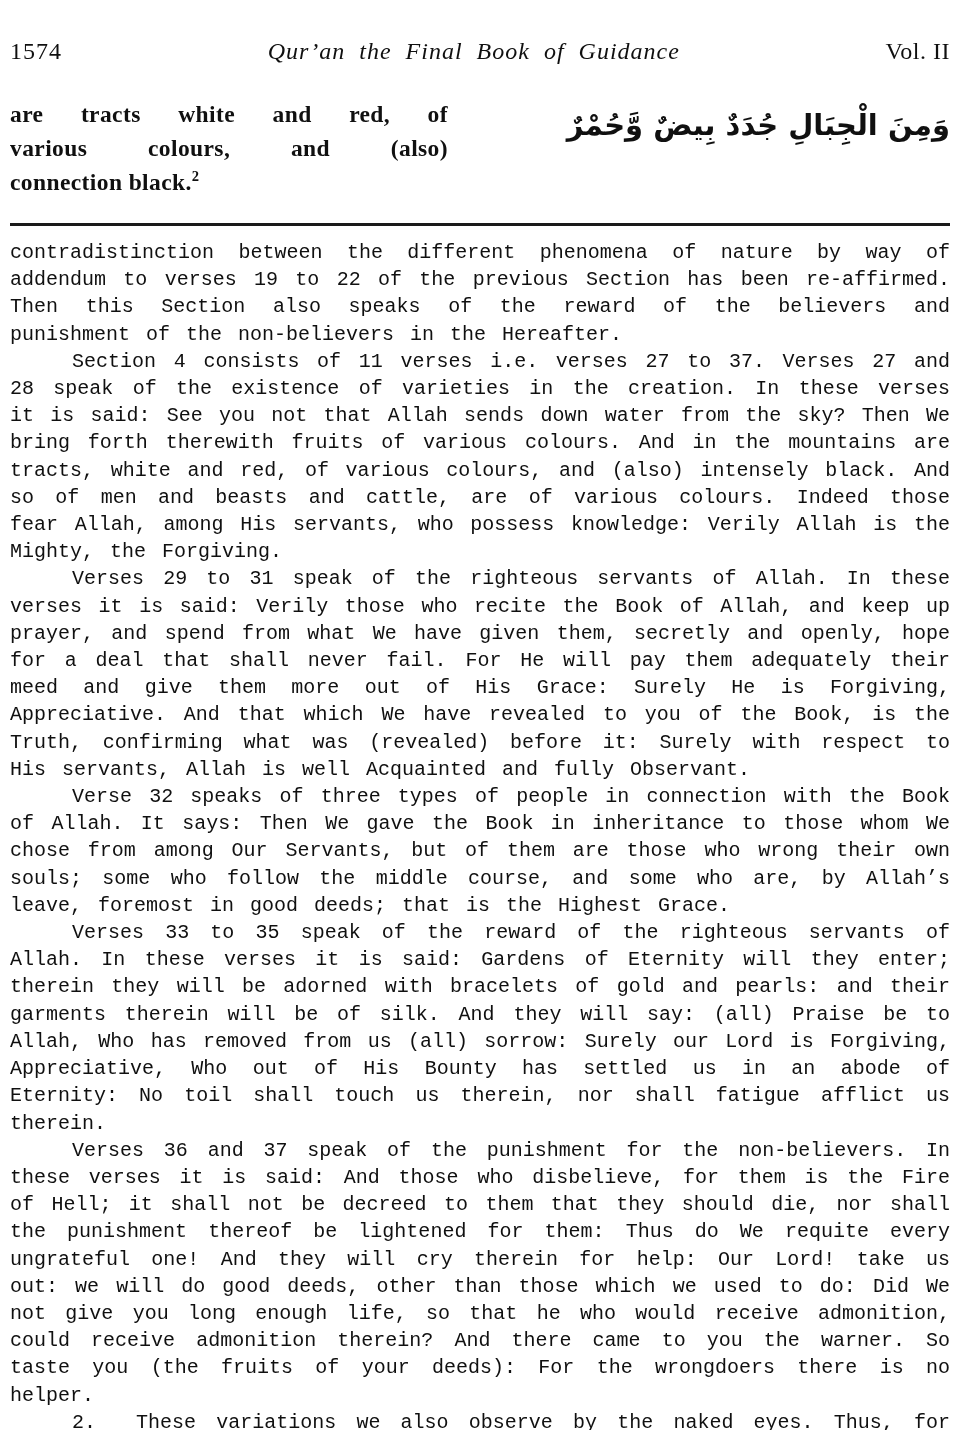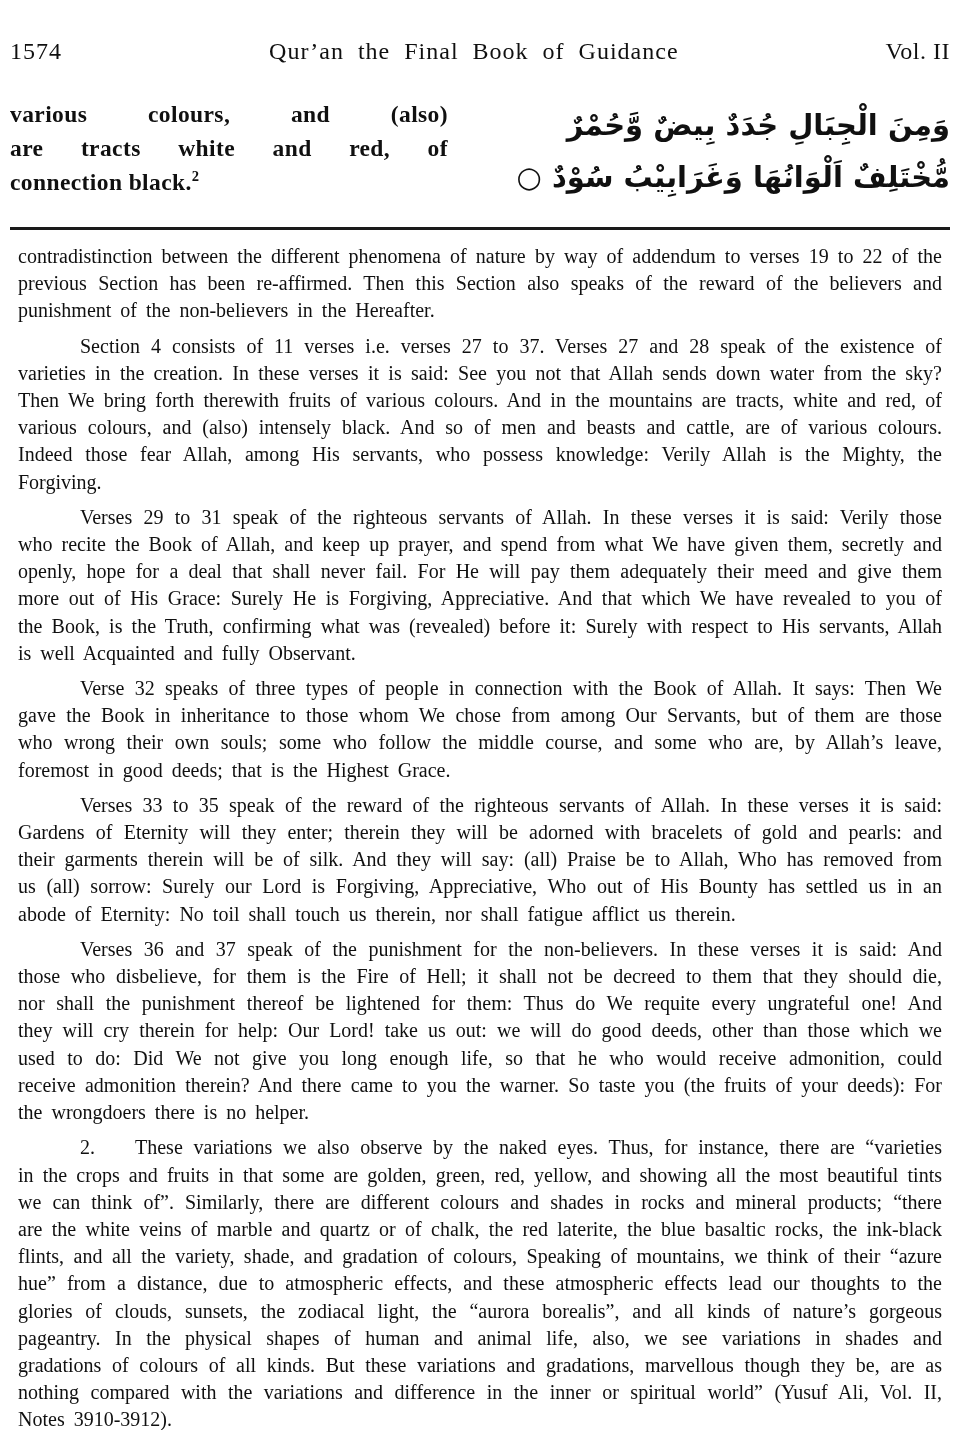--- a/index.html
+++ b/index.html
@@ -17,21 +17,21 @@
     }
     
     .hdr {
       display: flex;
       justify-content: space-between;
       align-items: baseline;
       font-size: 24px;
       padding-top: 2px;
     }
     .hdr .pgnum { letter-spacing: 1px; text-align: center; }
-    .hdr .title { word-spacing: 7px; letter-spacing: 1px; }
+    .hdr .title { font-style: italic; word-spacing: 7px; letter-spacing: 1px; }
     .hdr .vol   { letter-spacing: 0.5px; margin-top: 32px; }
     
     .verse-row {
       display: flex;
       justify-content: space-between;
       align-items: flex-start;
       margin-top: 32px;
     }
     .trans {
       width: 438px;
@@ -59,43 +59,42 @@
       margin: 24px 0 0 0;
     }
     
     .bodytext {
       margin-top: 13px;
       font-size: 20px;
       line-height: 27.2px;
       text-align: justify;
       word-spacing: 4px;
     }
-    .bodytext p { margin: 8px; }
+    .bodytext p { margin: 0; font-family: Liberation Mono, monospace; }
     .bodytext p.ind { text-indent: 62px; }
   </style>
 </head>
 <body>
 
 <div class="page">
 
   <div class="hdr">
     <span class="pgnum">1574</span>
     <span class="title">Qur’an the Final Book of Guidance</span>
     <span class="vol">Vol. II</span>
   </div>
 
   <div class="verse-row">
     <div class="trans">
+      <div class="jl">are tracts white and red, of</div>
       <div class="jl">various colours, and (also)</div>
-      <div class="jl">are tracts white and red, of</div>
       <div><span>connection black.</span><sup>2</sup></div>
     </div>
     <div class="arabic">
       <div>وَمِنَ الْجِبَالِ جُدَدٌ بِيضٌ وَّحُمْرٌ</div>
-      <div>مُّخْتَلِفٌ اَلْوَانُهَا وَغَرَابِيْبُ سُوْدٌ ○</div>
     </div>
   </div>
 
   <hr class="divider">
 
   <div class="bodytext">
     <p>contradistinction between the different phenomena of nature by way of addendum to verses 19 to 22 of the previous Section has been re-affirmed. Then this Section also speaks of the reward of the believers and punishment of the non-believers in the Hereafter.</p>
     <p class="ind">Section 4 consists of 11 verses i.e. verses 27 to 37. Verses 27 and 28 speak of the existence of varieties in the creation. In these verses it is said: See you not that Allah sends down water from the sky? Then We bring forth therewith fruits of various colours. And in the mountains are tracts, white and red, of various colours, and (also) intensely black. And so of men and beasts and cattle, are of various colours. Indeed those fear Allah, among His servants, who possess knowledge: Verily Allah is the Mighty, the Forgiving.</p>
     <p class="ind">Verses 29 to 31 speak of the righteous servants of Allah. In these verses it is said: Verily those who recite the Book of Allah, and keep up prayer, and spend from what We have given them, secretly and openly, hope for a deal that shall never fail. For He will pay them adequately their meed and give them more out of His Grace: Surely He is Forgiving, Appreciative. And that which We have revealed to you of the Book, is the Truth, confirming what was (revealed) before it: Surely with respect to His servants, Allah is well Acquainted and fully Observant.</p>
     <p class="ind">Verse 32 speaks of three types of people in connection with the Book of Allah. It says: Then We gave the Book in inheritance to those whom We chose from among Our Servants, but of them are those who wrong their own souls; some who follow the middle course, and some who are, by Allah’s leave, foremost in good deeds; that is the Highest Grace.</p>

